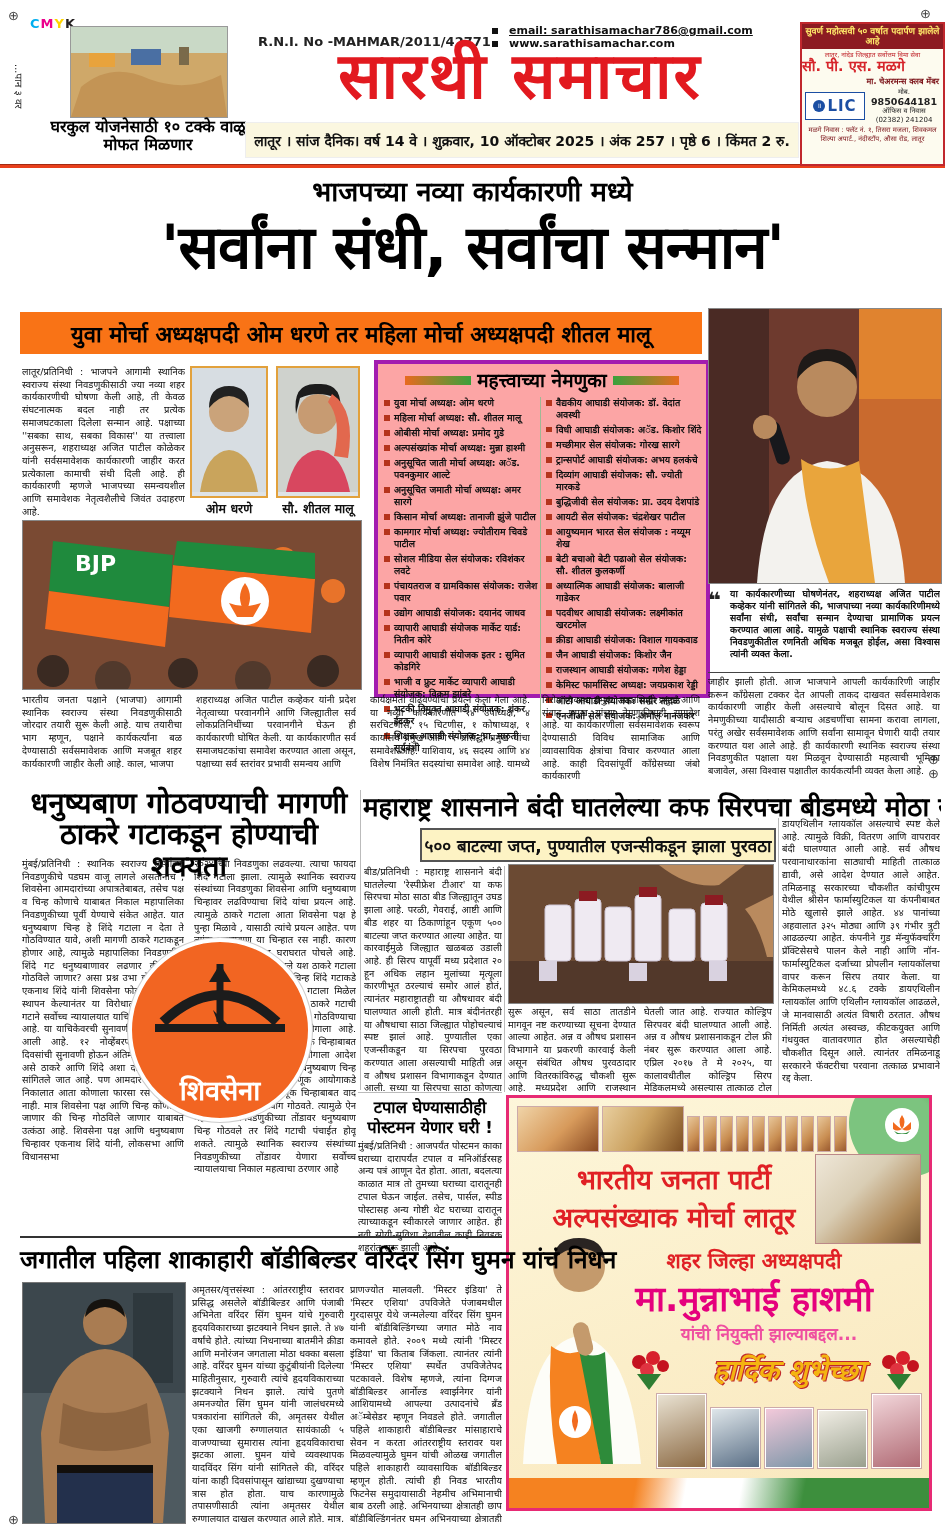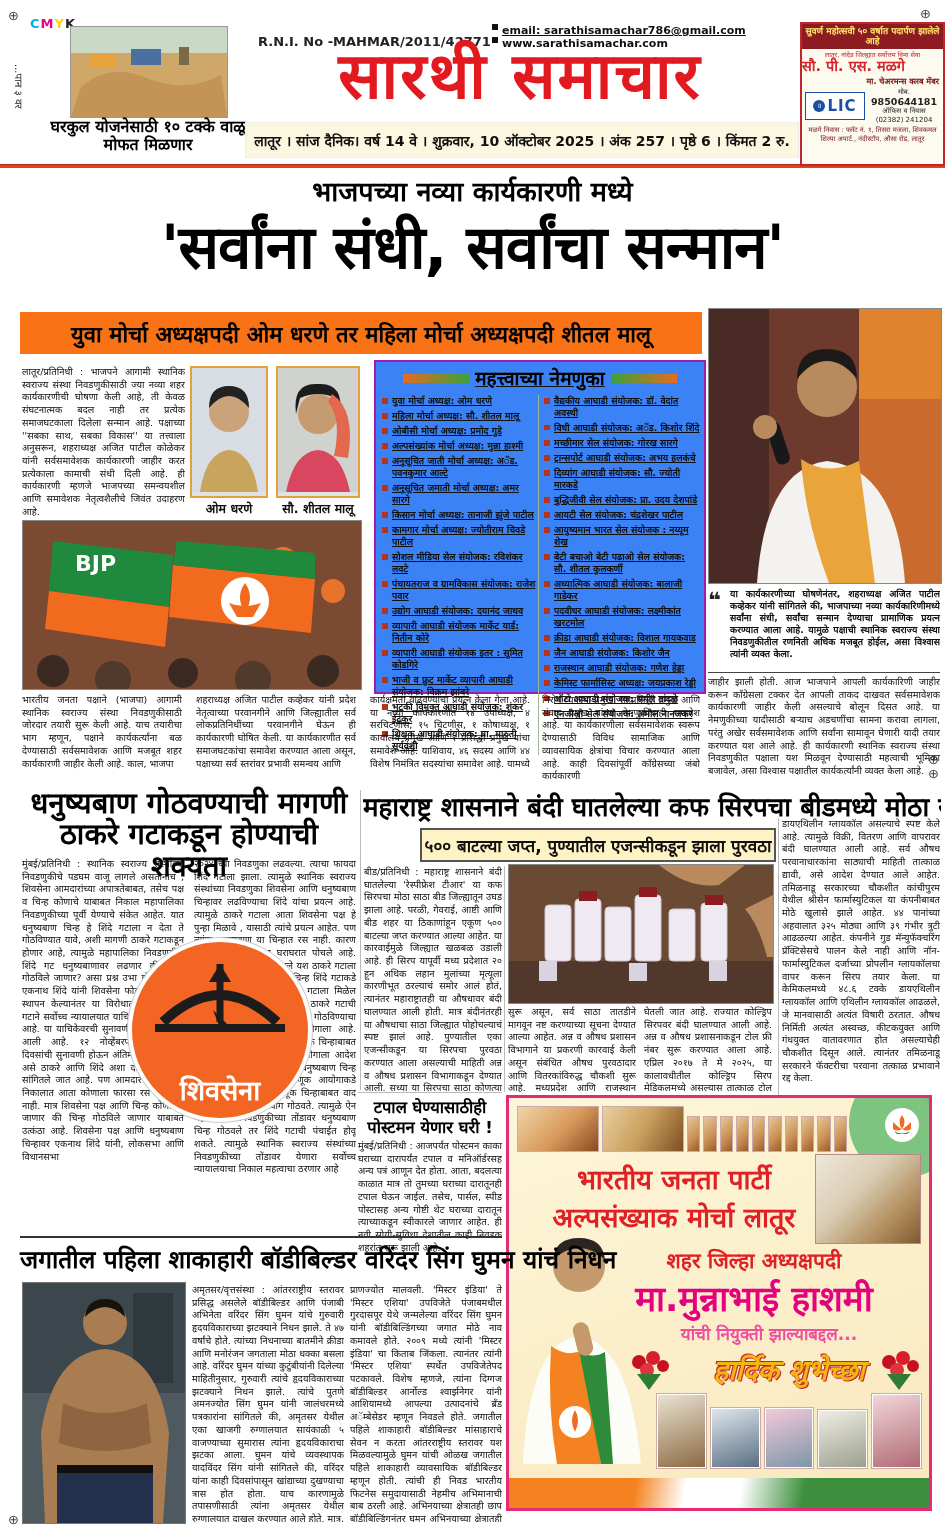--- a/index.html
+++ b/index.html
@@ -16,21 +16,21 @@
              font-size:10px;color:#222;white-space:nowrap;}
 
   
   .teaser-photo{left:70px;top:26px;width:156px;height:90px;border:1px solid #999;
       background:linear-gradient(180deg,#cfe0d8 0%,#b9cbbd 22%,#d8c08c 35%,#cfa869 60%,#c39455 100%);}
   .teaser-caption{left:40px;top:118px;width:216px;text-align:center;font-weight:800;font-size:16px;line-height:1.15;color:#000;}
   .rni{left:258px;top:34px;font-size:13px;color:#222;font-weight:600;}
   .masthead-title{left:245px;top:44px;width:550px;text-align:center;color:#e2191f;
       font-size:64px;font-weight:800;letter-spacing:2px;line-height:1.0;white-space:nowrap;}
   .contact{left:492px;top:24px;font-size:11px;color:#111;font-weight:600;}
-  .contact .row{display:flex;align-items:flex-start;gap:4px;}
+  .contact .row{display:flex;align-items:center;gap:11px;}
   .contact .sq{width:6px;height:6px;background:#111;display:inline-block;}
   .contact .em{text-decoration:underline;}
   .dateline{left:245px;top:122px;width:552px;height:34px;background:#fbf7e0;border:1px solid #eee;
       display:flex;align-items:center;justify-content:center;font-size:14px;font-weight:700;color:#111;}
   .red-rule{left:0;top:164px;width:945px;height:3px;background:#e8401c;border-top:1px solid #a32b12;}
 
   
   .lic-ad{left:800px;top:22px;width:141px;height:140px;border:2px solid #c0272d;background:#fdfbef;font-size:7px;}
   .lic-head{background:#8c1b22;color:#ffe96a;font-weight:800;text-align:center;font-size:9px;line-height:1.15;padding:2px 1px;}
   .lic-sub{color:#c0272d;text-align:center;font-size:6.5px;padding-top:1px;}
@@ -55,21 +55,21 @@
   .portrait-cap{text-align:center;font-weight:800;font-size:12.5px;margin-top:2px;}
   .bjp-photo{left:22px;top:520px;width:338px;height:168px;border:1px solid #888;overflow:hidden;}
   .speaker-photo{left:708px;top:308px;width:232px;height:274px;border:1px solid #888;overflow:hidden;}
   .quote-block{left:708px;top:588px;width:232px;height:84px;border-bottom:1px solid #444;}
   .quote-mark{position:absolute;left:0;top:0;font-size:22px;color:#222;font-weight:800;}
   .quote-text{margin-left:0;padding-left:22px;font-size:9.3px;font-weight:700;line-height:1.3;text-align:justify;height:80px;overflow:hidden;}
   .lead-rightcol{left:708px;top:676px;width:232px;height:106px;}
   .cont-col{top:694px;height:88px;width:160px;}
 
   
-  .appt-box{left:374px;top:360px;width:328px;height:330px;background:#3b82f6;border:2px solid #a21caf;text-decoration:underline;}
+  .appt-box{left:374px;top:360px;width:328px;height:330px;background:#fca5a5;border:4px solid #a21caf;}
   .appt-title{display:flex;align-items:center;justify-content:center;gap:6px;padding-top:3px;}
   .appt-title .bar{height:9px;width:66px;}
   .appt-title .bar.l{background:linear-gradient(90deg,#e86a1f,#3aa13c);}
   .appt-title .bar.r{background:linear-gradient(90deg,#3aa13c,#e86a1f);}
   .appt-title .t{font-size:19px;font-weight:800;color:#000;}
   .appt-cols{display:flex;padding:4px 4px 0 6px;}
   .appt-col{width:50%;}
   .appt-col.right{border-left:1px solid #9fb894;padding-left:5px;}
   .appt-item{position:relative;padding-left:10px;font-size:9.3px;font-weight:700;line-height:1.28;margin-bottom:3.2px;color:#111;}
   .appt-item::before{content:"";position:absolute;left:0;top:3px;width:5.5px;height:5.5px;background:#b5341c;}

